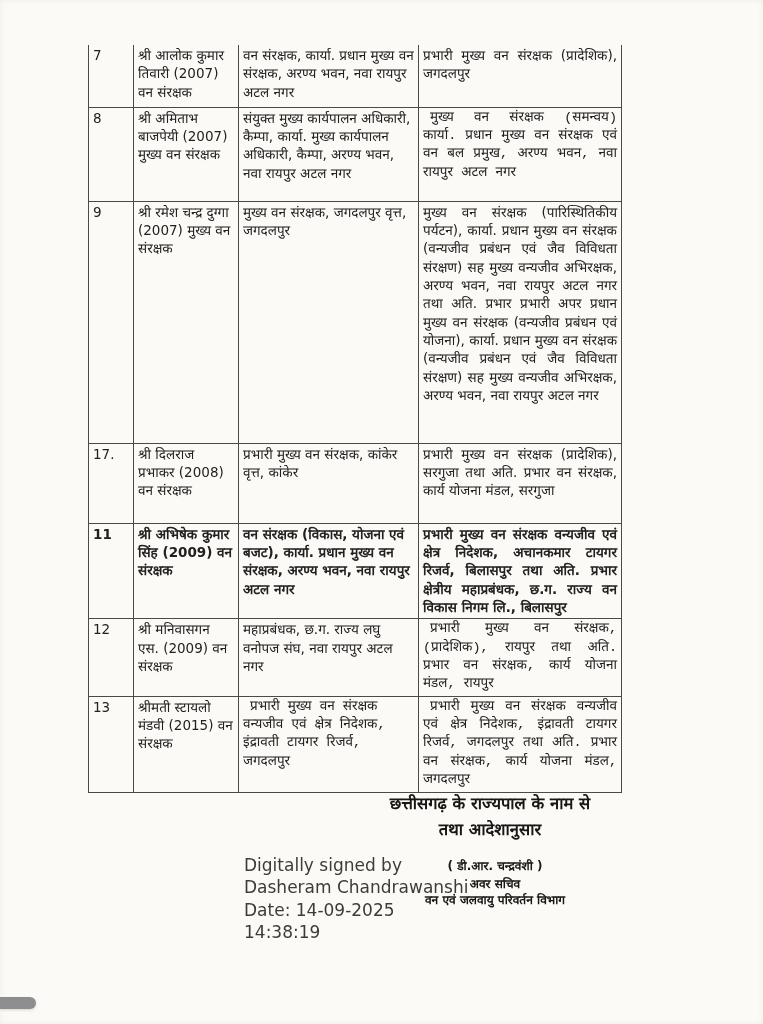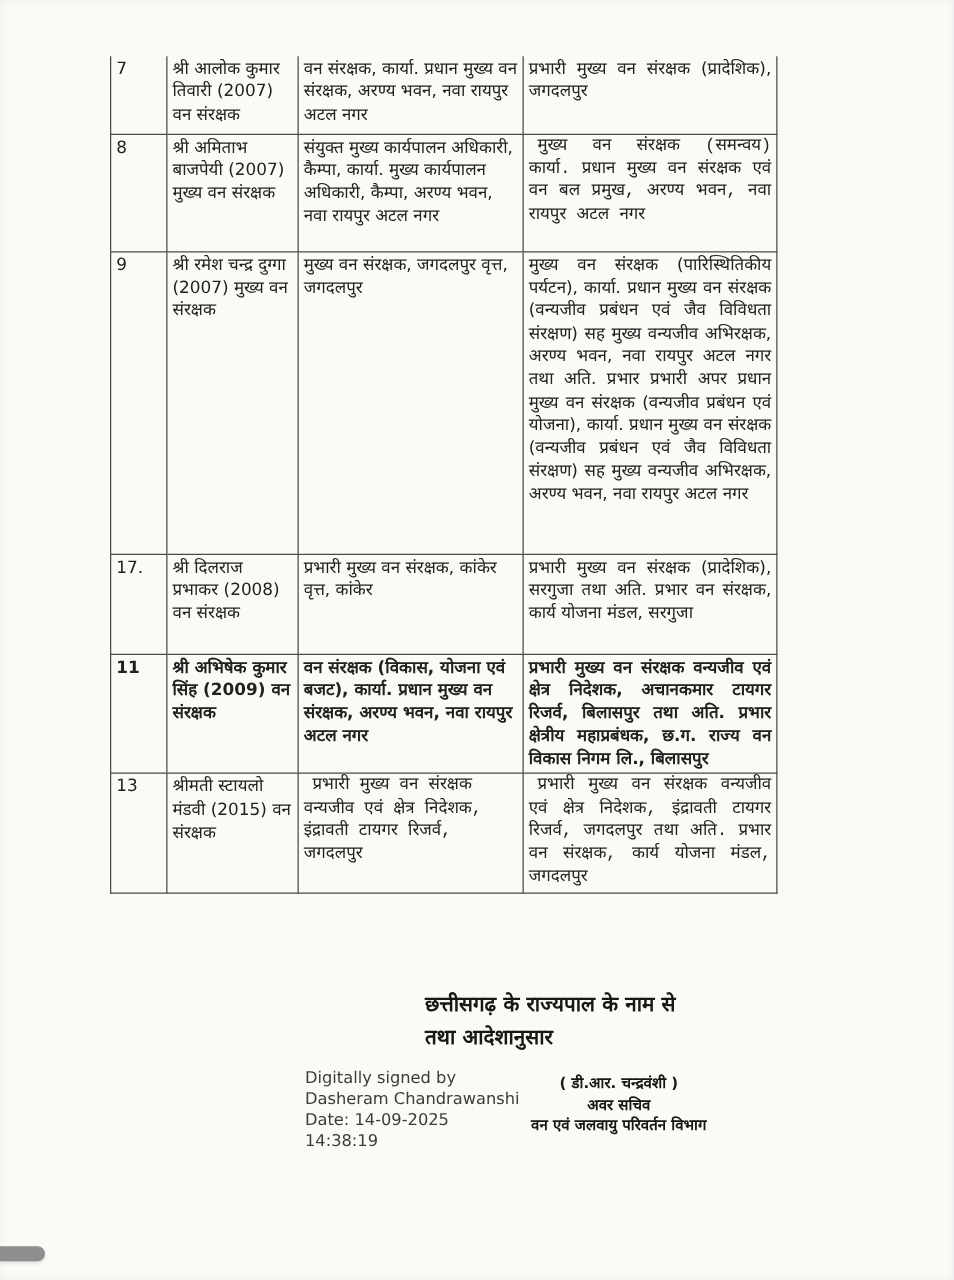--- a/index.html
+++ b/index.html
@@ -18,26 +18,26 @@
     overflow:hidden;color:#222120;
   }
   .doc-table tr:first-child td{border-top:none;}
   .col-sno{width:45px;}
   .col-name{width:105px;}
   .col-current{width:180px;}
   .col-new{width:203px;}
   .cell-new{text-align:justify;}
   .indent{text-indent:7px;font-family:Liberation Mono, monospace;}
   .order-heading{
-    position:absolute;left:340px;top:791px;width:300px;text-align:left;
+    position:absolute;left:340px;top:791px;width:300px;text-align:center;
     font-size:16.5px;font-weight:bold;line-height:1.58;color:#181715;
   }
   .digital-sig{
     position:absolute;left:244px;top:854px;
-    font-size:13px;line-height:1.32;color:#3d3c3a;text-align:left;
+    font-size:17px;line-height:1.32;color:#3d3c3a;text-align:left;
   }
   .officer-block{
     position:absolute;left:383px;top:858px;width:224px;text-align:center;
     font-size:12px;font-weight:bold;color:#181715;line-height:1.38;
   }
   .officer-block .name-line{margin-bottom:1px;}
   .corner-pill{
     position:absolute;left:0;top:997px;width:36px;height:12px;
     background:#8e8e8e;border-radius:0 7px 7px 0;
     box-shadow:0 1px 3px rgba(0,0,0,0.18), 0 0 0 2px rgba(255,255,255,0.5);
@@ -79,20 +79,26 @@
         <td>श्री दिलराज प्रभाकर (2008) वन संरक्षक</td>
         <td>प्रभारी मुख्य वन संरक्षक, कांकेर वृत्त, कांकेर</td>
         <td class="cell-new">प्रभारी मुख्य वन संरक्षक (प्रादेशिक), सरगुजा तथा अति. प्रभार वन संरक्षक, कार्य योजना मंडल, सरगुजा</td>
       </tr>
       <tr style="height:92px;font-weight:bold;">
         <td>11</td>
         <td>श्री अभिषेक कुमार सिंह (2009) वन संरक्षक</td>
         <td>वन संरक्षक (विकास, योजना एवं बजट), कार्या. प्रधान मुख्य वन संरक्षक, अरण्य भवन, नवा रायपुर अटल नगर</td>
         <td class="cell-new">प्रभारी मुख्य वन संरक्षक वन्यजीव एवं क्षेत्र निदेशक, अचानकमार टायगर रिजर्व, बिलासपुर तथा अति. प्रभार क्षेत्रीय महाप्रबंधक, छ.ग. राज्य वन विकास निगम लि., बिलासपुर</td>
       </tr>
+      <tr style="height:72px;">
+        <td>12</td>
+        <td>श्री मनिवासगन एस. (2009) वन संरक्षक</td>
+        <td>महाप्रबंधक, छ.ग. राज्य लघु वनोपज संघ, नवा रायपुर अटल नगर</td>
+        <td class="cell-new indent">प्रभारी मुख्य वन संरक्षक, (प्रादेशिक), रायपुर तथा अति. प्रभार वन संरक्षक, कार्य योजना मंडल, रायपुर</td>
+      </tr>
       <tr style="height:96px;">
         <td>13</td>
         <td>श्रीमती स्टायलो मंडवी (2015) वन संरक्षक</td>
         <td class="indent">प्रभारी मुख्य वन संरक्षक वन्यजीव एवं क्षेत्र निदेशक, इंद्रावती टायगर रिजर्व, जगदलपुर</td>
         <td class="cell-new indent">प्रभारी मुख्य वन संरक्षक वन्यजीव एवं क्षेत्र निदेशक, इंद्रावती टायगर रिजर्व, जगदलपुर तथा अति. प्रभार वन संरक्षक, कार्य योजना मंडल, जगदलपुर</td>
       </tr>
     </tbody>
   </table>
 
   <div class="order-heading">

